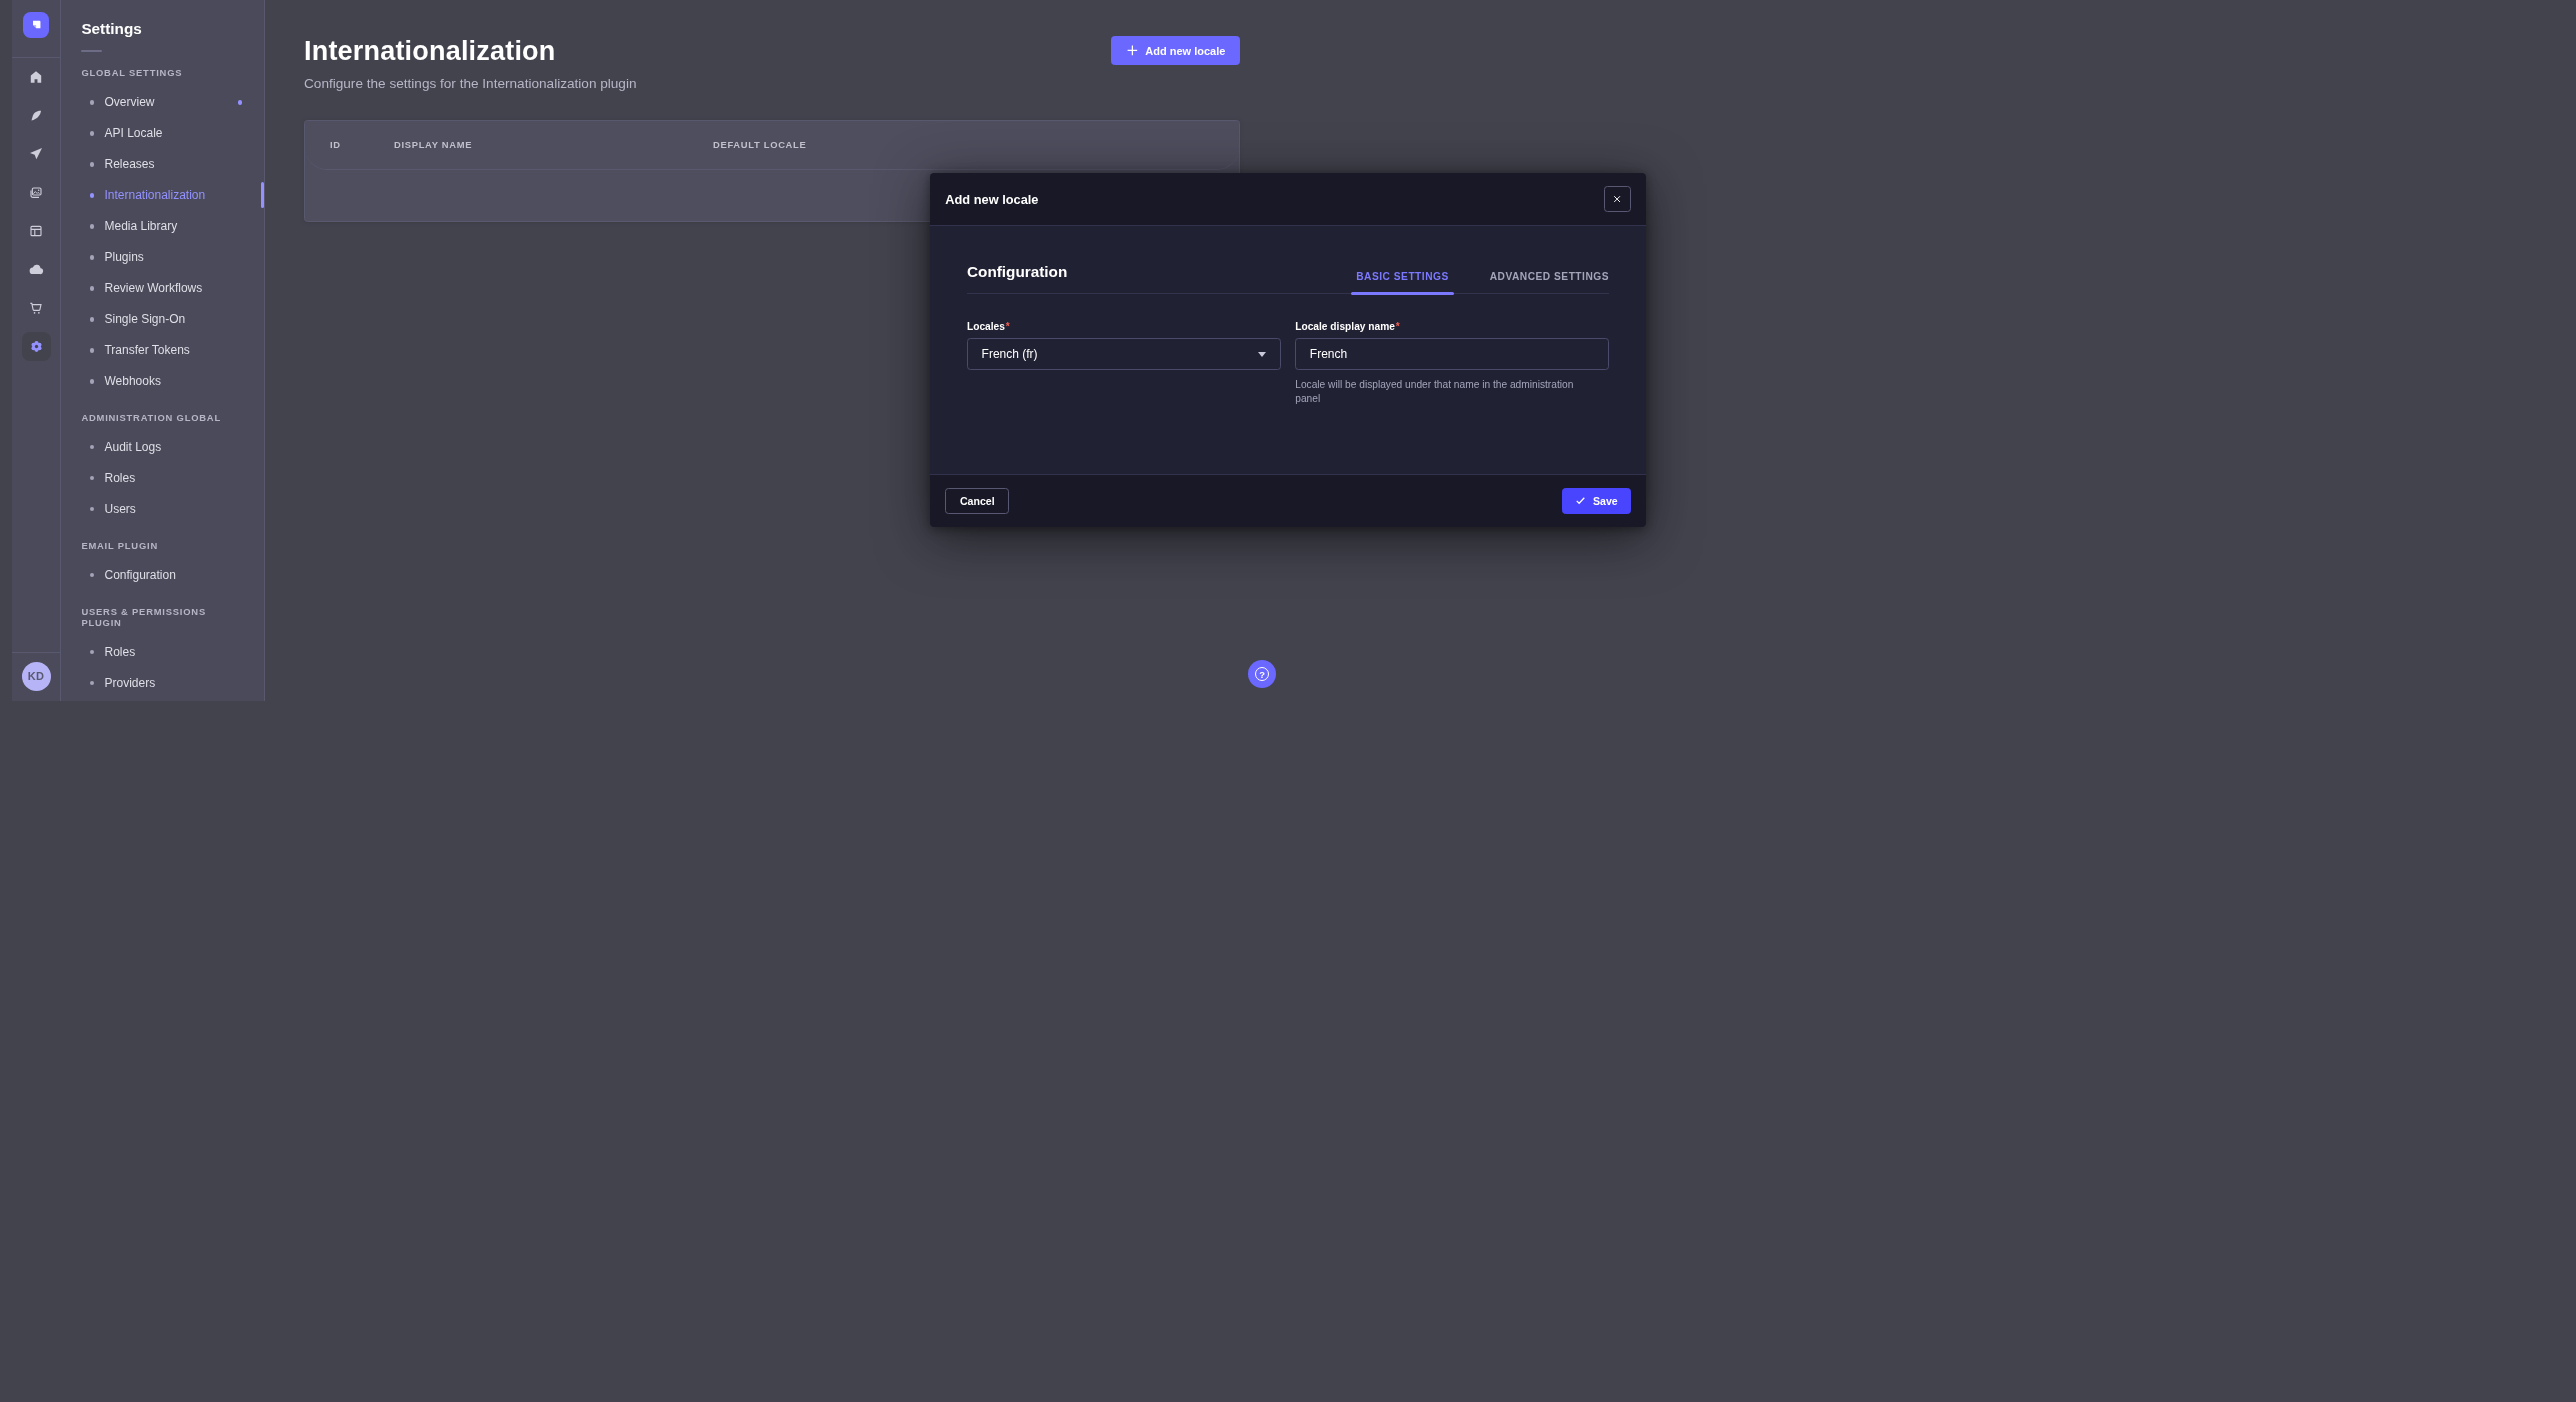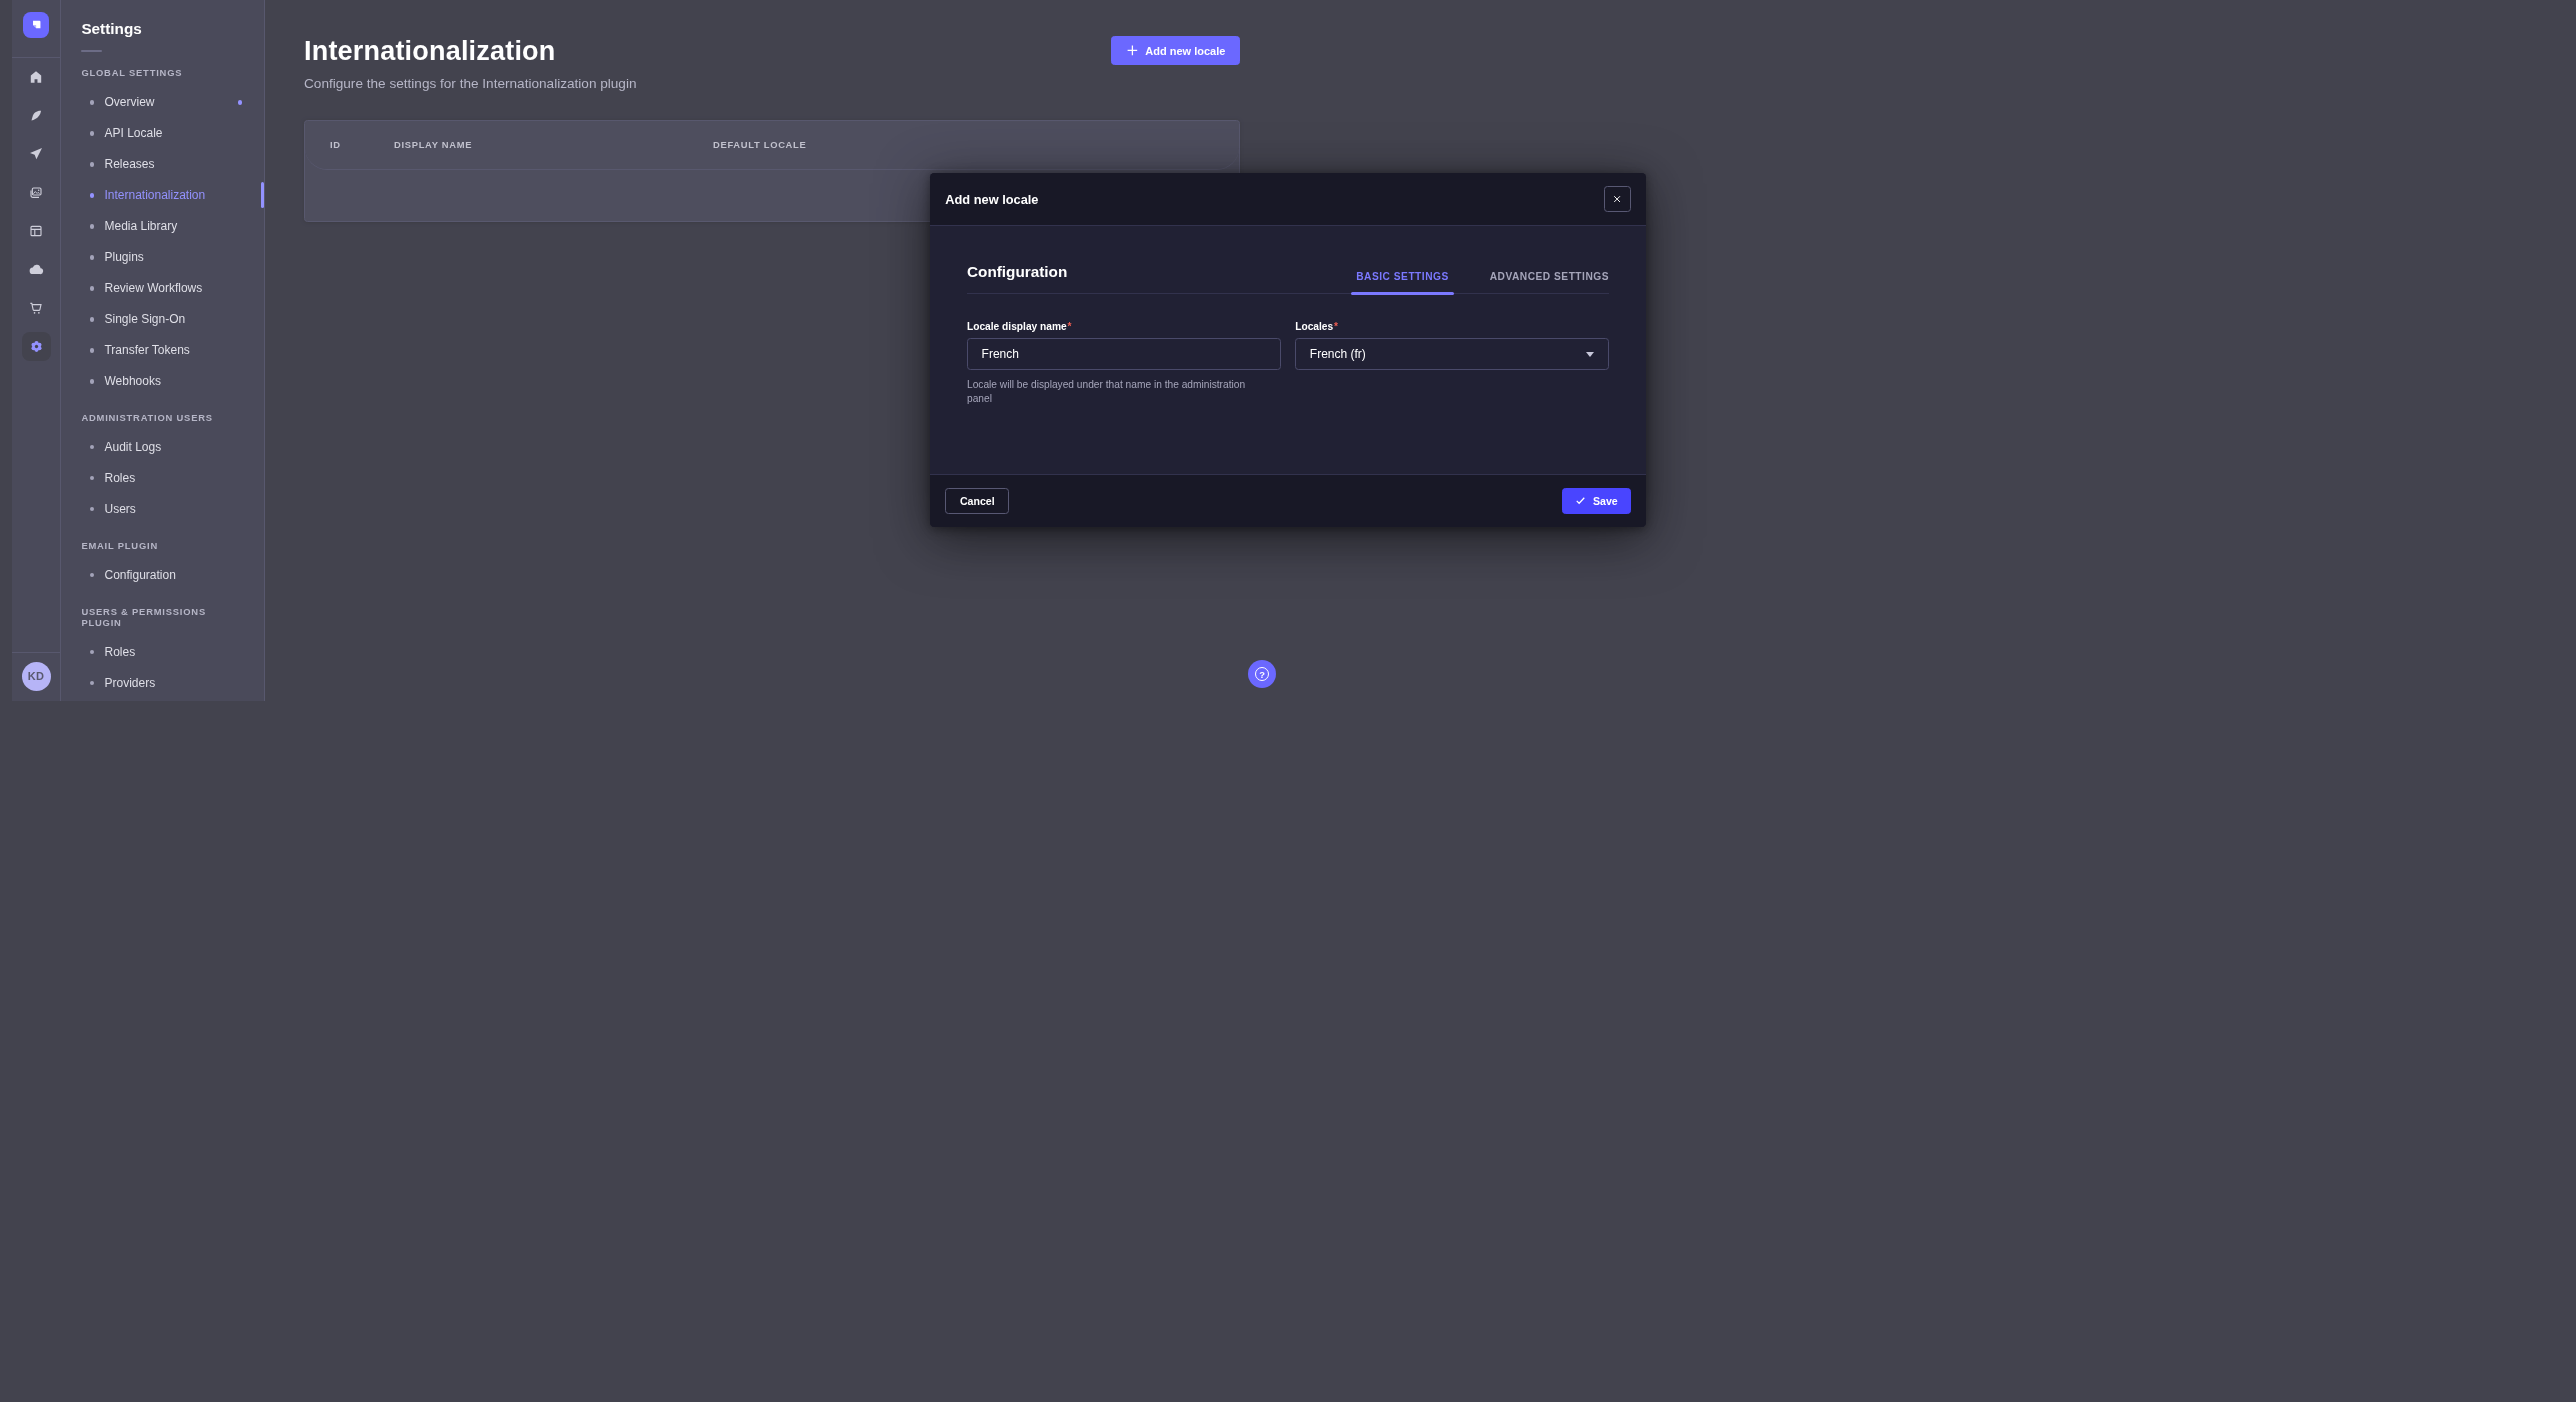--- a/index.html
+++ b/index.html
@@ -224,21 +224,21 @@
         <span class="bullet"></span>
         <span class="lbl">Transfer Tokens</span>
       </a>
       <a class="item">
         <span class="bullet"></span>
         <span class="lbl">Webhooks</span>
       </a>
     </div>
 
     <div class="section">
-      <div class="section-label">ADMINISTRATION USERS</div>
+      <div class="section-label">ADMINISTRATION GLOBAL</div>
       <a class="item">
         <span class="bullet"></span>
         <span class="lbl">Audit Logs</span>
       </a>
       <a class="item">
         <span class="bullet"></span>
         <span class="lbl">Roles</span>
       </a>
       <a class="item">
         <span class="bullet"></span>
@@ -324,34 +324,34 @@
       <div class="config-title">Configuration</div>
       <div class="tabs">
         <div class="tab active">BASIC SETTINGS</div>
         <div class="tab">ADVANCED SETTINGS</div>
       </div>
     </div>
 
     <div class="fields">
       <div>
         <div class="field-label">
-          <span>Locale display name</span><span class="req">*</span>
-        </div>
-        <input class="control" type="text" value="French" style="">
-        <div class="hint">Locale will be displayed under that name in the administration panel</div>
-      </div>
-      <div>
-        <div class="field-label">
           <span>Locales</span><span class="req">*</span>
         </div>
         <div class="control">
           <span class="select-value">French (fr)</span>
           <span class="chevron"></span>
         </div>
       </div>
+      <div>
+        <div class="field-label">
+          <span>Locale display name</span><span class="req">*</span>
+        </div>
+        <input class="control" type="text" value="French" style="">
+        <div class="hint">Locale will be displayed under that name in the administration panel</div>
+      </div>
     </div>
   </div>
 
   <div class="modal-footer">
     <button class="btn btn-ghost">Cancel</button>
     <button class="btn btn-save">
       <svg width="11" height="11" viewBox="0 0 16 16" fill="none" stroke="#fff" stroke-width="1.8">
           <path d="M2.5 8.5l3.5 3.5L13.5 4"></path>
         </svg>
       <span>Save</span>

